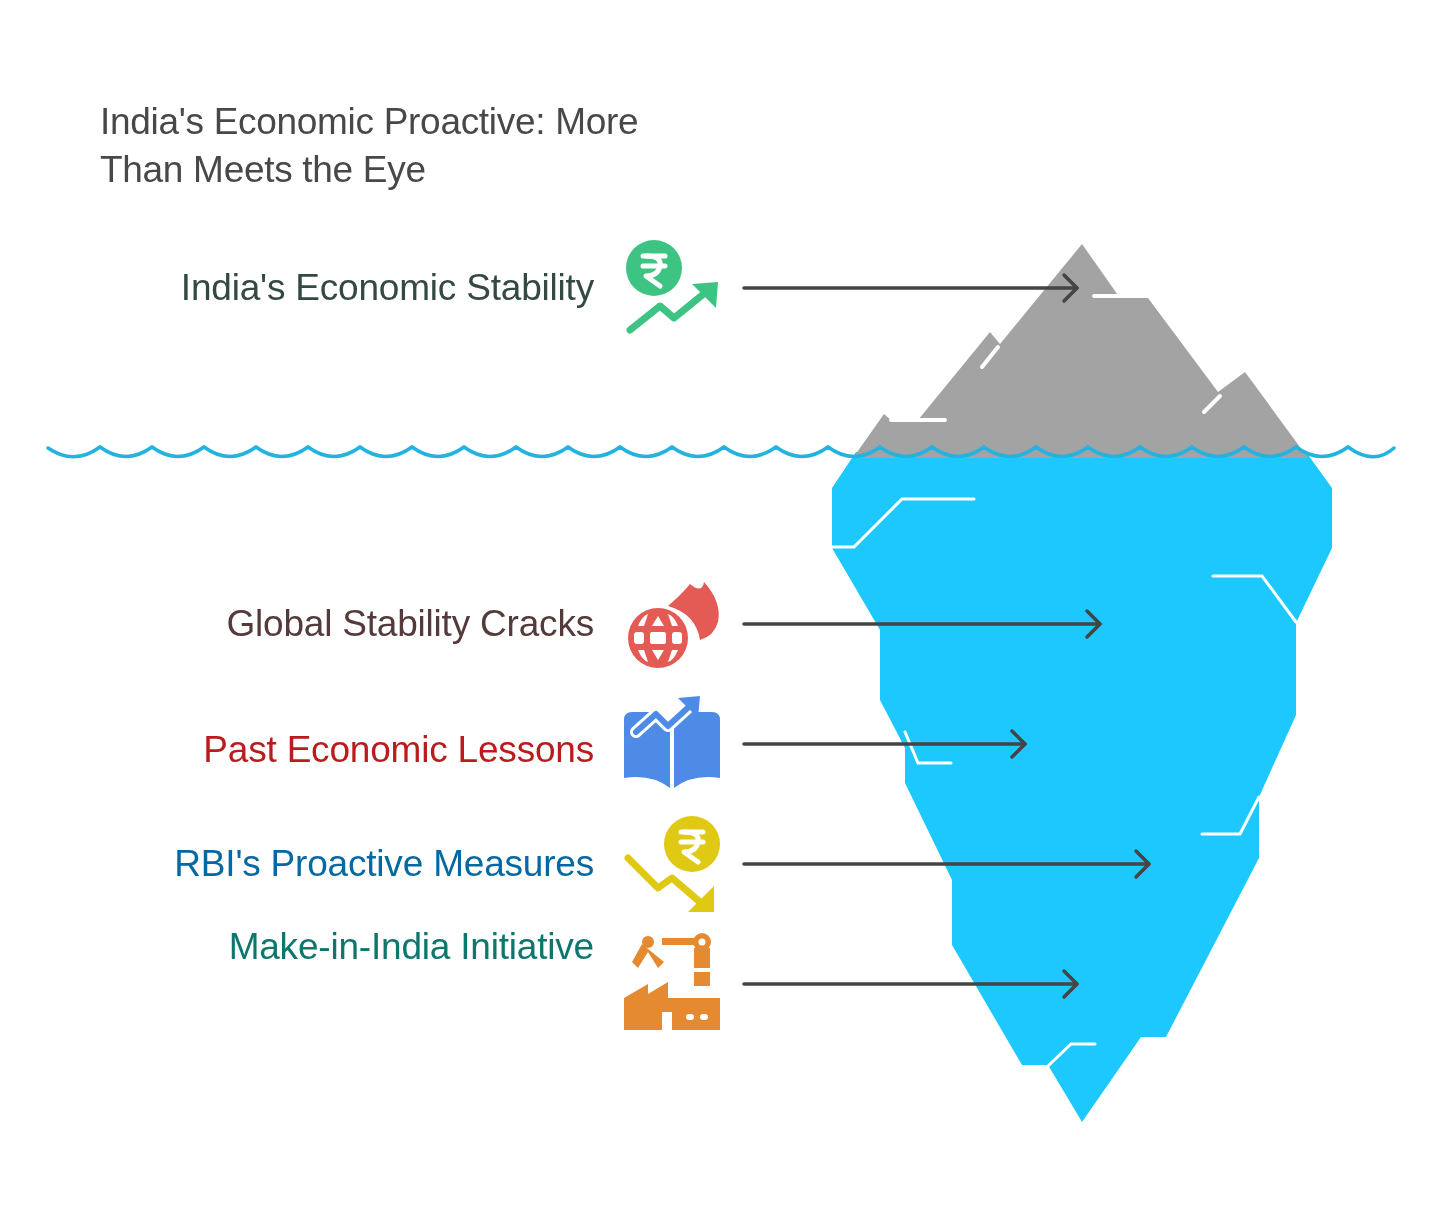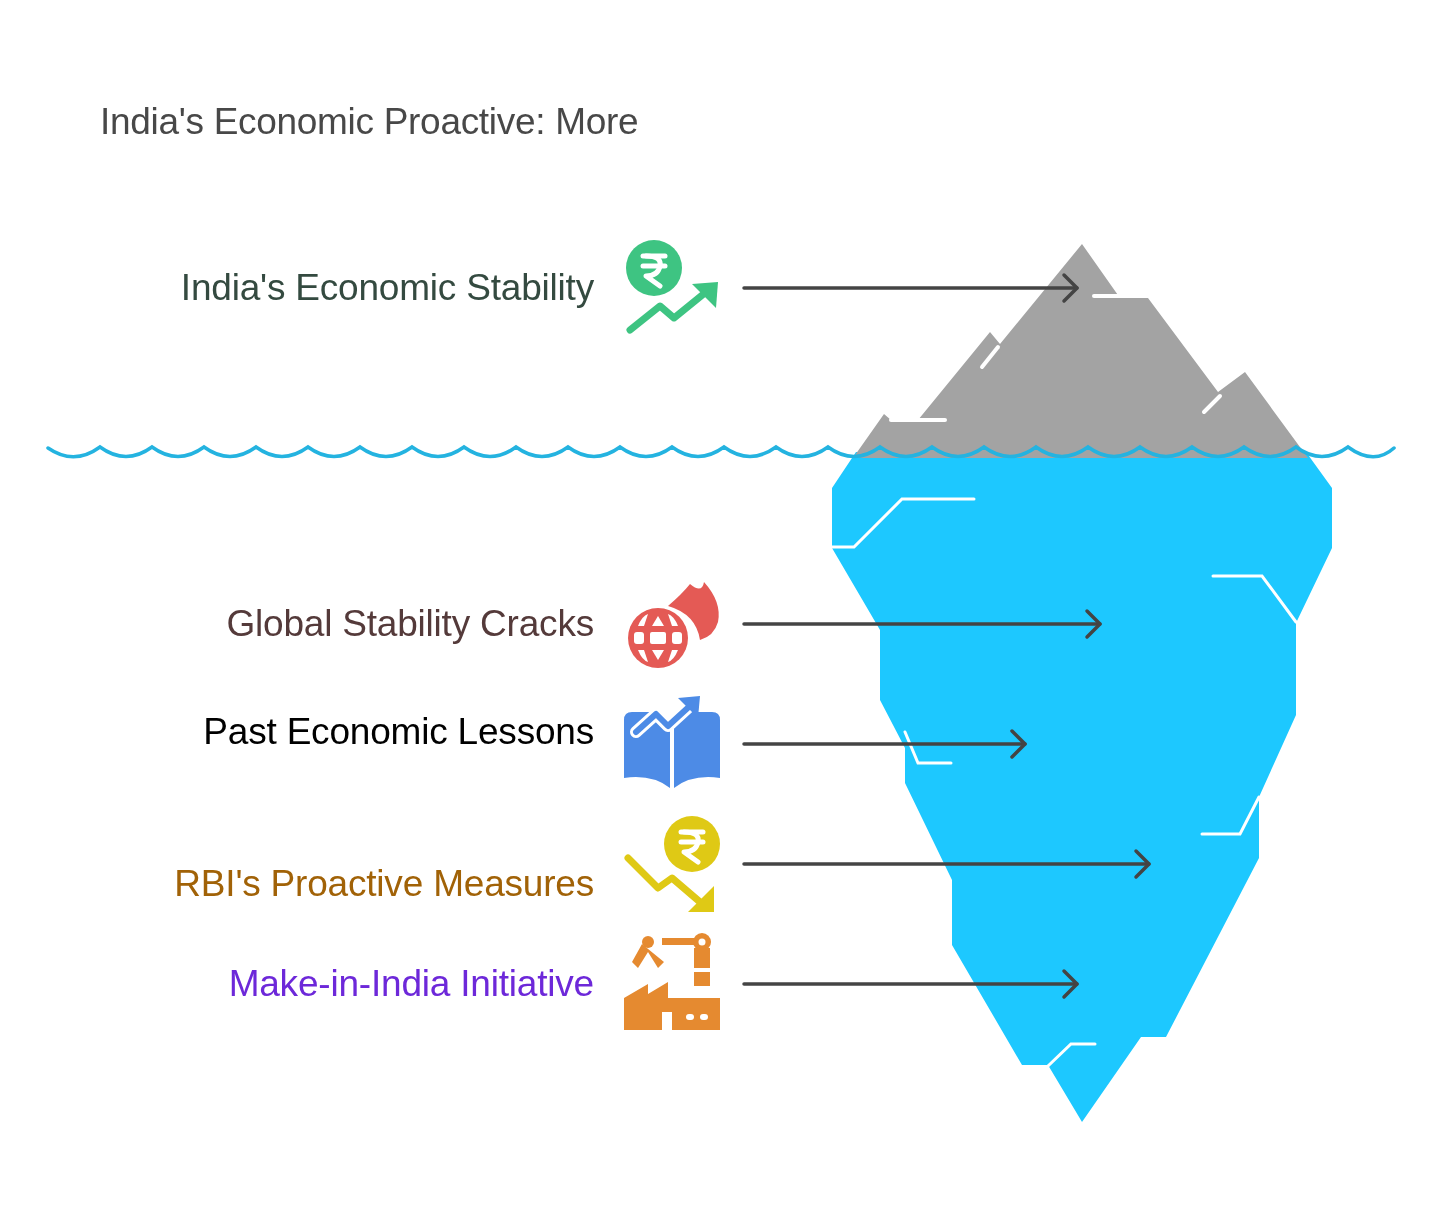--- a/index.html
+++ b/index.html
@@ -10,20 +10,21 @@
   .label { position: absolute; right: 848px; font-size: 37px; line-height: 44px;
            white-space: nowrap; text-align: center; letter-spacing: -0.2px; }
   .icon { position: absolute; width: 100px; height: 100px; }
   svg.scene { position: absolute; left: 0; top: 0; }
 </style>
 </head>
 <body>
 
 <div class="title">
   <div>India's Economic Proactive: More</div>
+  <div>Than Meets the Eye</div>
 </div>
 
 <svg class="scene" width="1442" height="1225" viewBox="0 0 1442 1225">
 
   <polygon fill="#1dc8ff" points="856,452 1306,452 1332,488 1332,548 1296,623 1296,715 1259,797 1259,858 1166,1037 1141,1037 1082,1122 1048,1065 1022,1065 952,945 952,880 905,783 905,748 880,700 880,630 832,548 832,488"></polygon>
 
   <g stroke="#ffffff" stroke-width="3" fill="none" stroke-linecap="round">
     <polyline points="832,547 854,547 902,499 974,499"></polyline>
     <polyline points="1213,576 1262,576 1296,622"></polyline>
     <polyline points="905,732 918,763 951,763"></polyline>
@@ -70,23 +71,23 @@
     </g>
     <g>
       <line x1="744" y1="984" x2="1077" y2="984"></line>
         <polyline points="1064,971 1077,984 1064,997"></polyline>
     </g>
   </g>
 </svg>
 
 <div class="label" style="top:266px;color:#344a40">India's Economic Stability</div>
 <div class="label" style="top:602px;color:#543a3a">Global Stability Cracks</div>
-<div class="label" style="top:710px;color:#000000">Past Economic Lessons</div>
-<div class="label" style="top:862px;color:#a16207">RBI's Proactive Measures</div>
-<div class="label" style="top:962px;color:#6d28d9">Make-in-India Initiative</div>
+<div class="label" style="top:728px;color:#b91c1c">Past Economic Lessons</div>
+<div class="label" style="top:842px;color:#0369a1">RBI's Proactive Measures</div>
+<div class="label" style="top:925px;color:#0f766e">Make-in-India Initiative</div>
 
 <svg class="icon" style="left:622px;top:238px" viewBox="0 0 100 100">
   <circle cx="32" cy="30" r="28" fill="#3ec482"></circle>
   <g stroke="#fff" stroke-width="5" fill="none" stroke-linecap="round" stroke-linejoin="round">
     <line x1="21" y1="18" x2="43" y2="18"></line>
     <line x1="21" y1="28" x2="43" y2="28"></line>
     <path d="M24,18 Q40,18 38,28 Q36,38 24,38 L38,48"></path>
   </g>
   <g stroke="#3ec482" stroke-width="7" fill="none" stroke-linecap="round" stroke-linejoin="round">
     <polyline points="8,92 38,68 52,80 84,54"></polyline>

